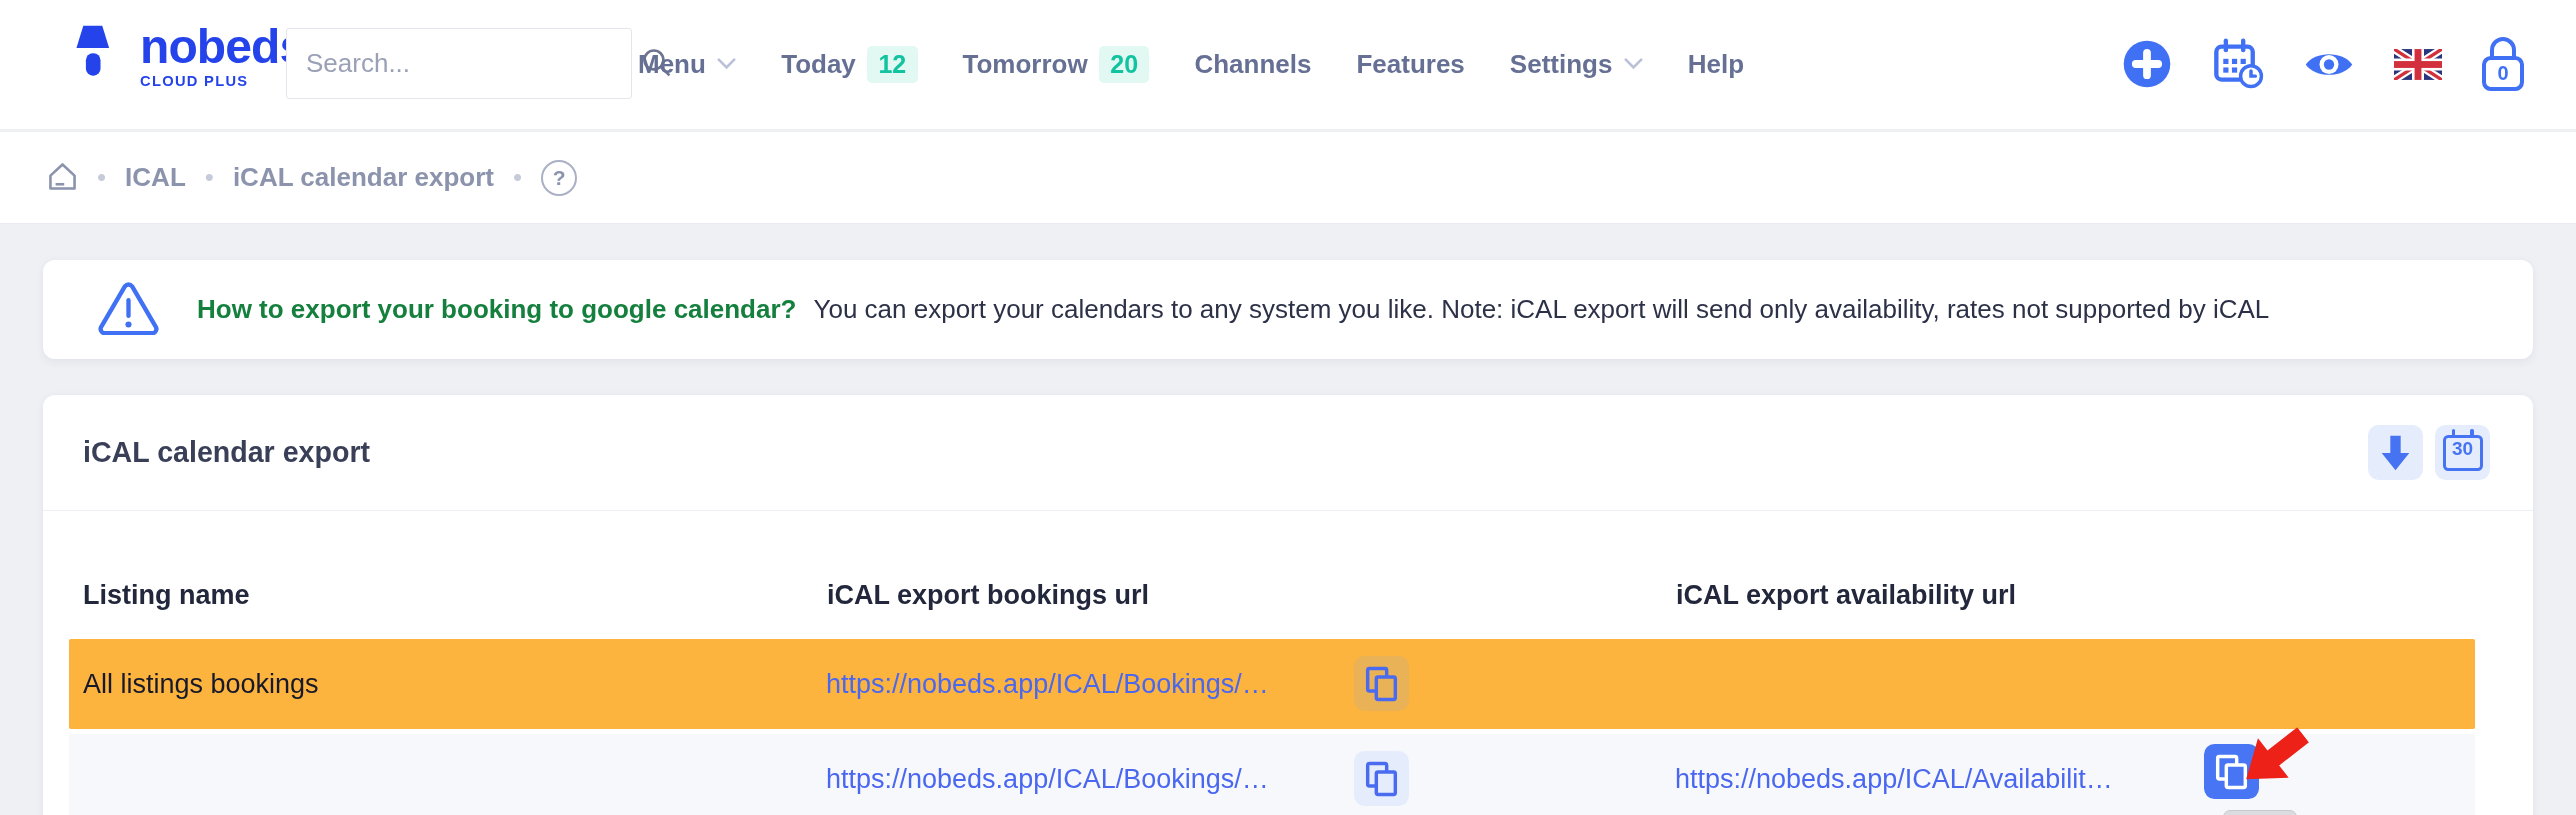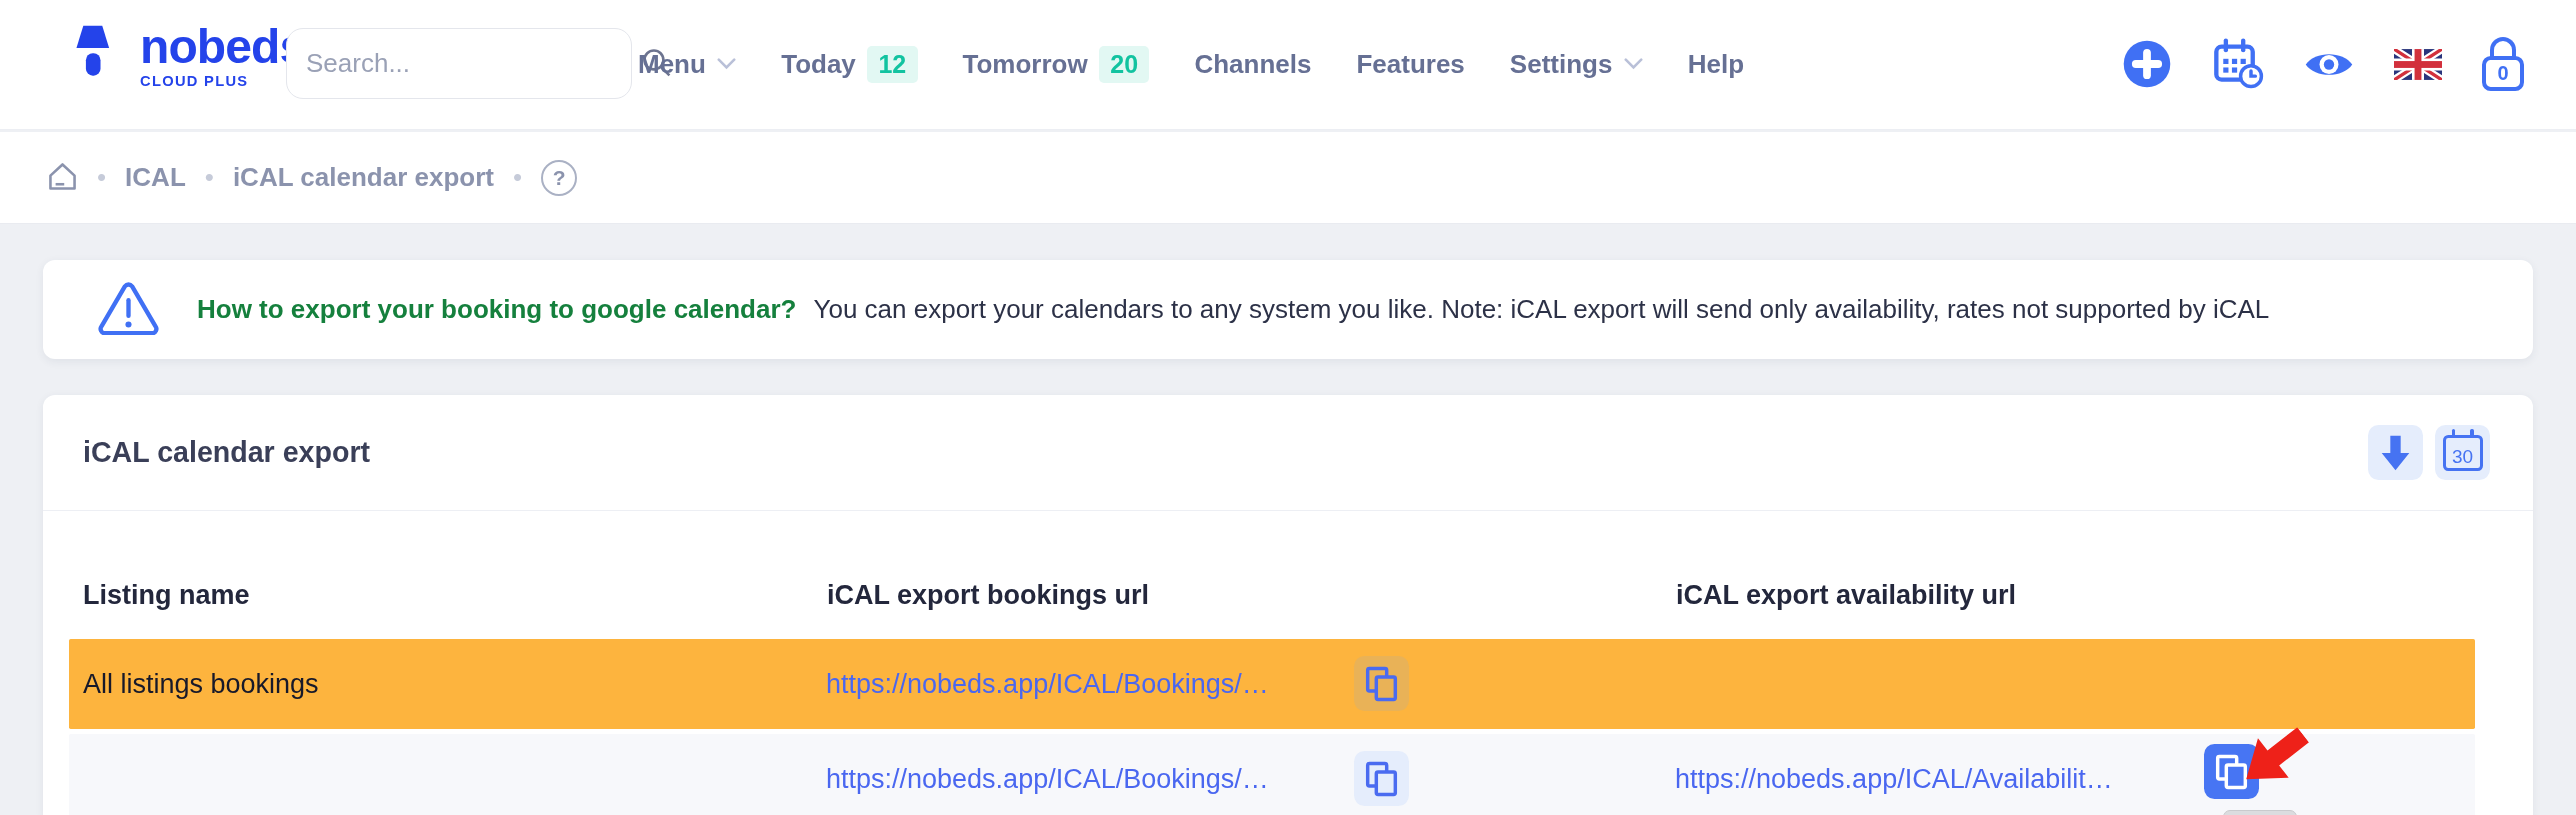--- a/index.html
+++ b/index.html
@@ -7,21 +7,21 @@
   body { font-family: "Liberation Sans", sans-serif; background: #eef0f4; }
   #app { position: relative; width: 2576px; height: 815px; background: #eef0f4; }
 
   
   .navbar { position: absolute; top:0; left:0; right:0; height:130px; background:#fff; border-bottom:1.7px solid #eceef3; z-index:5; }
   .logo { position:absolute; left:73px; top:24px; display:flex; gap:24px; align-items:center; cursor:pointer; }
   .logo-txt { display:flex; flex-direction:column; }
   .logo-name { font-size:48px; font-weight:700; color:#2443ea; line-height:0.95; letter-spacing:-0.9px; }
   .logo-tag { font-size:14.7px; font-weight:700; color:#2443ea; letter-spacing:1.3px; margin-top:3.5px; }
 
-  .search { position:absolute; left:286px; top:28px; width:346px; height:71px; background:#fff; border:1.7px solid #e4e6ec; border-radius:17px; display:flex; align-items:center; padding:0 19px; }
+  .search { position:absolute; left:286px; top:28px; width:346px; height:71px; background:#fff; border:1.7px solid #e4e6ec; border-radius:3px; display:flex; align-items:center; padding:0 19px; }
   .search input { flex:1; border:none; outline:none; font-size:26px; color:#4a4f66; background:transparent; font-family:"Liberation Sans",sans-serif; }
   .search input::placeholder { color:#9aa1b6; }
 
   .nav-links { position:absolute; left:638px; top:0; height:128px; display:flex; align-items:center; gap:45px; }
   .nav-item { display:flex; align-items:center; gap:11.3px; font-size:26px; font-weight:600; color:#667094; cursor:pointer; white-space:nowrap; }
   .badge { background:#e2f8f3; color:#12c3a0; border-radius:5px; padding:6px 11.3px; font-size:25px; font-weight:700; line-height:1; }
 
   .nav-actions { position:absolute; right:52px; top:0; height:128px; display:flex; align-items:center; gap:40px; }
   .nav-action { display:flex; align-items:center; justify-content:center; cursor:pointer; }
 
@@ -39,21 +39,21 @@
   .banner { position:absolute; left:43px; right:43px; top:260px; height:99px; background:#fff; border-radius:12px; box-shadow:0 2.6px 8.7px rgba(40,50,90,.07); display:flex; align-items:center; padding-left:55px; gap:38px; }
   .banner-line { font-size:26px; color:#2c3147; }
   .banner-link { color:#15803d; cursor:pointer; margin-right:17px;font-weight:bold; }
 
   
   .card { position:absolute; left:43px; right:43px; top:395px; height:421px; background:#fff; border-radius:12px 12px 0 0; box-shadow:0 2.6px 8.7px rgba(40,50,90,.07); overflow:hidden; }
   .card-header { height:116px; border-bottom:1.7px solid #edeff4; display:flex; align-items:center; padding:0 43px 0 40px; }
   .card-title { font-size:28.6px; font-weight:600; color:#3a3f58; }
   .card-actions { margin-left:auto; display:flex; gap:12px; }
   .icon-btn { width:55px; height:55px; border-radius:10.4px; background:#e5edfc; display:flex; align-items:center; justify-content:center; cursor:pointer; }
-  .cal30 { width:40px; height:36px; border:3.5px solid #4673f2; border-radius:5.2px; position:relative; display:flex; align-items:flex-end; justify-content:center; font-size:19px; font-weight:400; color:#4673f2; margin-top:1px; }
+  .cal30 { width:40px; height:36px; border:3.5px solid #4673f2; border-radius:5.2px; position:relative; display:flex; align-items:flex-start; justify-content:center; font-size:19px; font-weight:700; color:#4673f2; margin-top:1px; }
   .cal30::before, .cal30::after { content:""; position:absolute; top:-9.5px; width:3.5px; height:7px; background:#4673f2; border-radius:1.7px; }
   .cal30::before { left:6px; } .cal30::after { right:6px; }
 
   .table-head { position:relative; height:126px; }
   .th { position:absolute; top:50%; transform:translateY(-50%); font-size:27px; font-weight:700; color:#23273c; white-space:nowrap;margin-top:21px; }
   .th-1 { left:40px; } .th-2 { left:784px; } .th-3 { left:1633px; }
 
   .row { position:absolute; left:26px; right:58px; }
   .row--highlight { top:244px; height:90px; background:#fdb43e; border-radius:1.7px; }
   .row--plain { top:339px; height:90px; background:#f7f8fb; border-radius:1.7px; }

